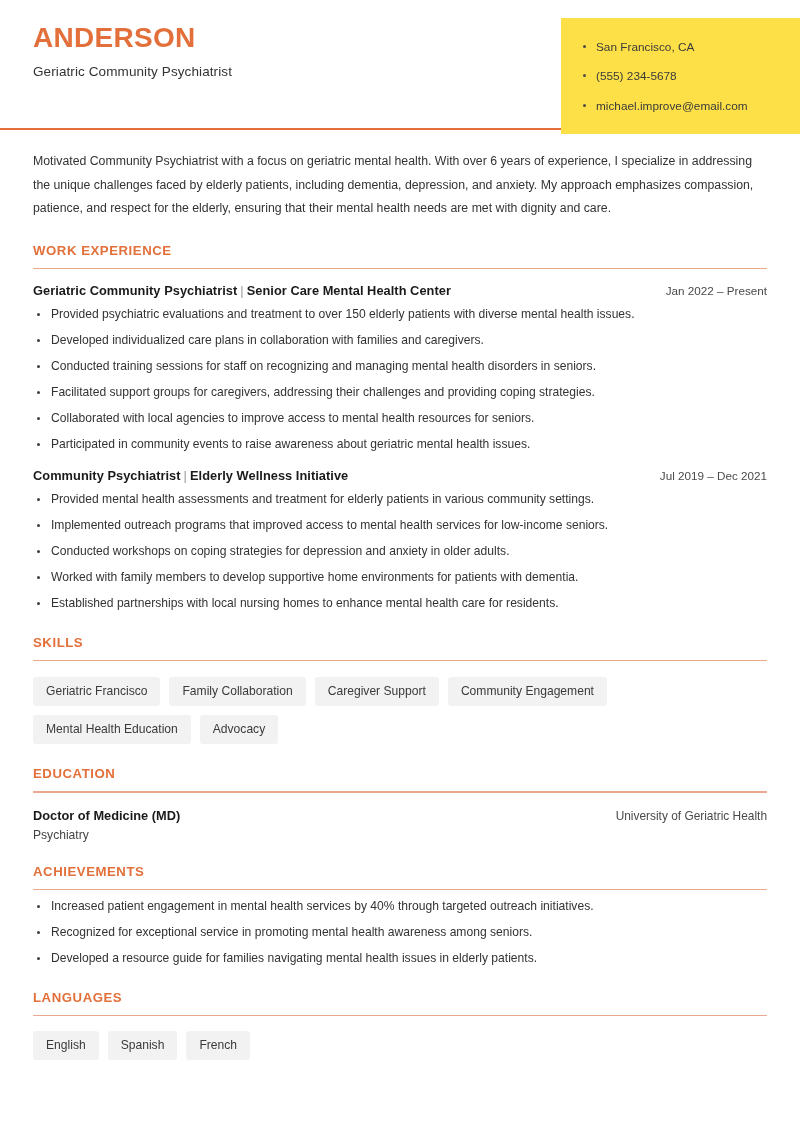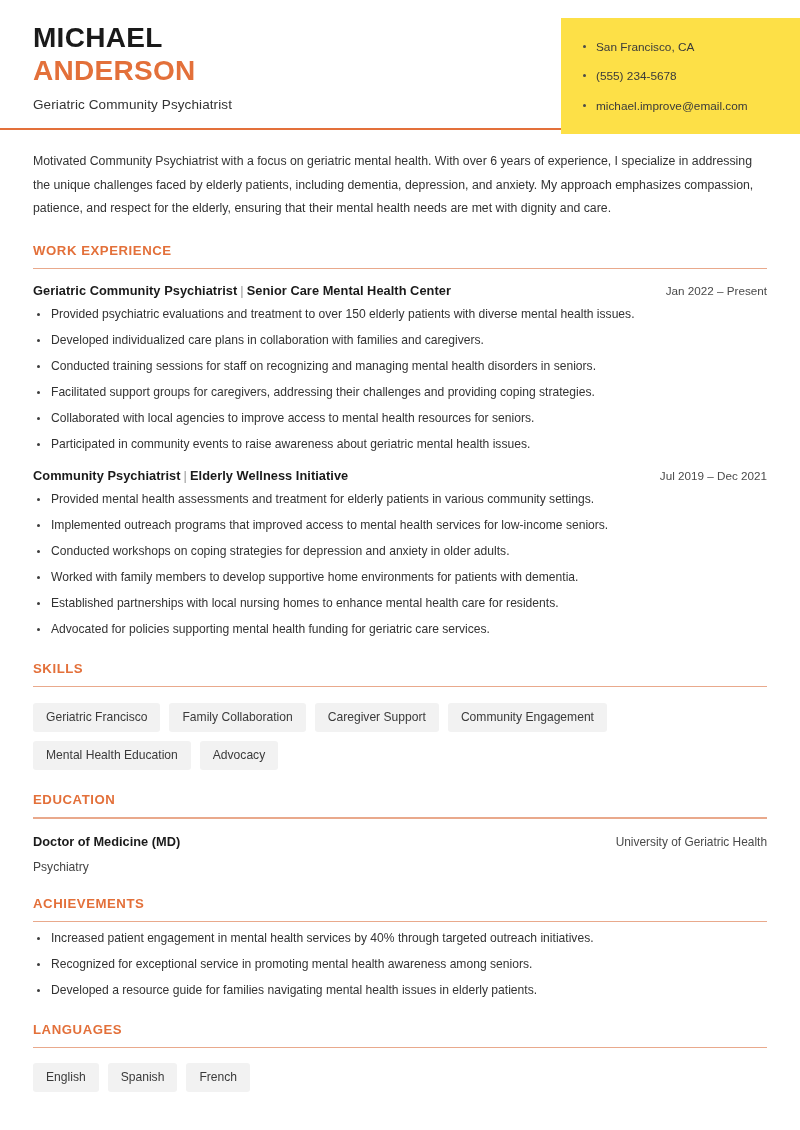--- a/index.html
+++ b/index.html
@@ -197,34 +197,33 @@
   }
   .edu-school {
     font-size: 11.9px;
     color: #4a4a4a;
     white-space: nowrap;
     padding-left: 14px;
   }
   .edu-field {
     font-size: 12.1px;
     color: #444444;
-    margin-top: 11px;
+    margin-top: 5px;
   }
 
   .ach-list { margin-top: 17px; }
   .lang-wrap { margin-top: 15px; }
 </style>
 </head>
 <body>
 
 <div class="page">
 
   <div class="header">
     <div class="header-left">
-      <div class="name-line name-first">MICHAEL</div>
       <div class="name-line name-last">ANDERSON</div>
       <div class="headline">Geriatric Community Psychiatrist</div>
     </div>
     <div class="contact-box">
       <div class="contact-item">San Francisco, CA</div>
       <div class="contact-item">(555) 234-5678</div>
       <div class="contact-item">michael.improve@email.com</div>
     </div>
   </div>
   <div class="header-rule"></div>
@@ -260,21 +259,20 @@
             <span>Community Psychiatrist</span><span class="job-sep">|</span><span>Elderly Wellness Initiative</span>
           </div>
           <div class="job-dates">Jul 2019 – Dec 2021</div>
         </div>
         <ul class="bullets">
           <li>Provided mental health assessments and treatment for elderly patients in various community settings.</li>
           <li>Implemented outreach programs that improved access to mental health services for low-income seniors.</li>
           <li>Conducted workshops on coping strategies for depression and anxiety in older adults.</li>
           <li>Worked with family members to develop supportive home environments for patients with dementia.</li>
           <li>Established partnerships with local nursing homes to enhance mental health care for residents.</li>
-          <li>Advocated for policies supporting mental health funding for geriatric care services.</li>
         </ul>
       </div>
     </div>
 
     <div class="section">
       <div class="section-title">SKILLS</div>
       <div class="section-rule"></div>
       <div class="pill-wrap">
         <span class="pill">Geriatric Francisco</span>
         <span class="pill">Family Collaboration</span>

